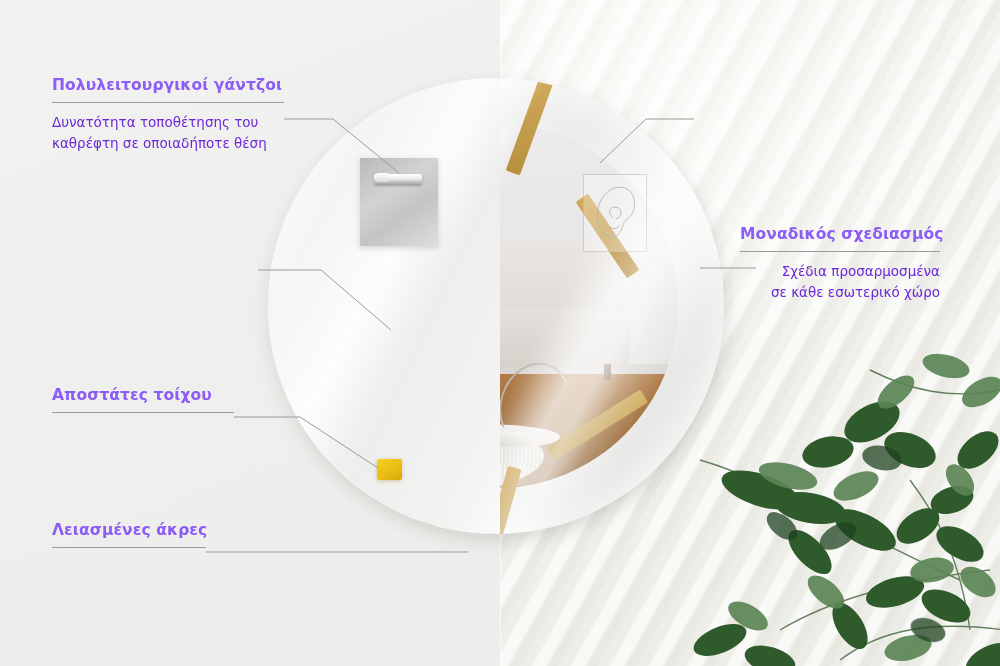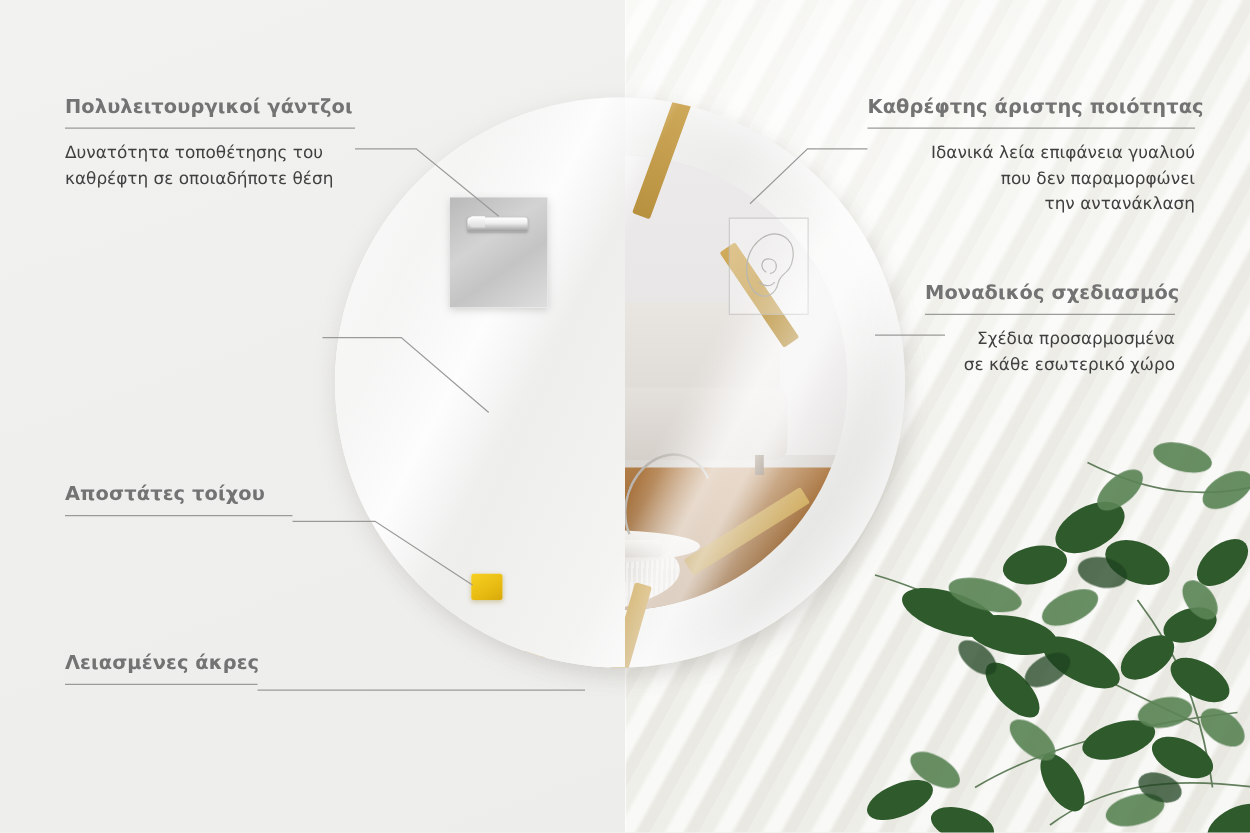--- a/index.html
+++ b/index.html
@@ -154,26 +154,26 @@
   
   .foliage { position:absolute; left:660px; top:330px; width:345px; height:340px; }
   .foliage svg { width:100%; height:100%; display:block; }
 
   
   .leaders { position:absolute; inset:0; width:1000px; height:666px; pointer-events:none; }
 
   
   .callout { position:absolute; }
   .callout .title {
-    font-weight:bold; font-size:15.5px; color:#737373; letter-spacing:.1px;
+    font-weight:bold; font-size:15.5px; color:#8b5cf6; letter-spacing:.1px;
     white-space:nowrap; line-height:1.2;
   }
   .callout .rule { height:1px; background:#9a9a98; margin-top:7px; }
   .callout .desc {
-    margin-top:9px; font-size:13.5px; color:#404040; line-height:1.55; white-space:pre-line;
+    margin-top:9px; font-size:13.5px; color:#6d28d9; line-height:1.55; white-space:pre-line;
   }
   .callout.right { text-align:right; }
 
   .c1 { left:52px; top:76px;  width:232px; }
   .c2 { left:52px; top:227px; width:206px; }
   .c3 { left:52px; top:374px; width:182px;margin-top:12px; }
   .c4 { left:52px; top:521px; width:154px; }
   .r1 { right:44px; top:76px;  width:262px; }
   .r2 { right:60px; top:225px; width:200px; }
 </style>
@@ -310,27 +310,20 @@
   <div class="callout c3">
     <div class="title">Αποστάτες τοίχου</div>
     <div class="rule"></div>
   </div>
 
   <div class="callout c4">
     <div class="title">Λειασμένες άκρες</div>
     <div class="rule"></div>
   </div>
 
-  <div class="callout right r1">
-    <div class="title">Καθρέφτης άριστης ποιότητας</div>
-    <div class="rule"></div>
-    <div class="desc">Ιδανικά λεία επιφάνεια γυαλιού
-που δεν παραμορφώνει
-την αντανάκλαση</div>
-  </div>
 
   <div class="callout right r2">
     <div class="title">Μοναδικός σχεδιασμός</div>
     <div class="rule"></div>
     <div class="desc">Σχέδια προσαρμοσμένα
 σε κάθε εσωτερικό χώρο</div>
   </div>
 
 </div>
 

